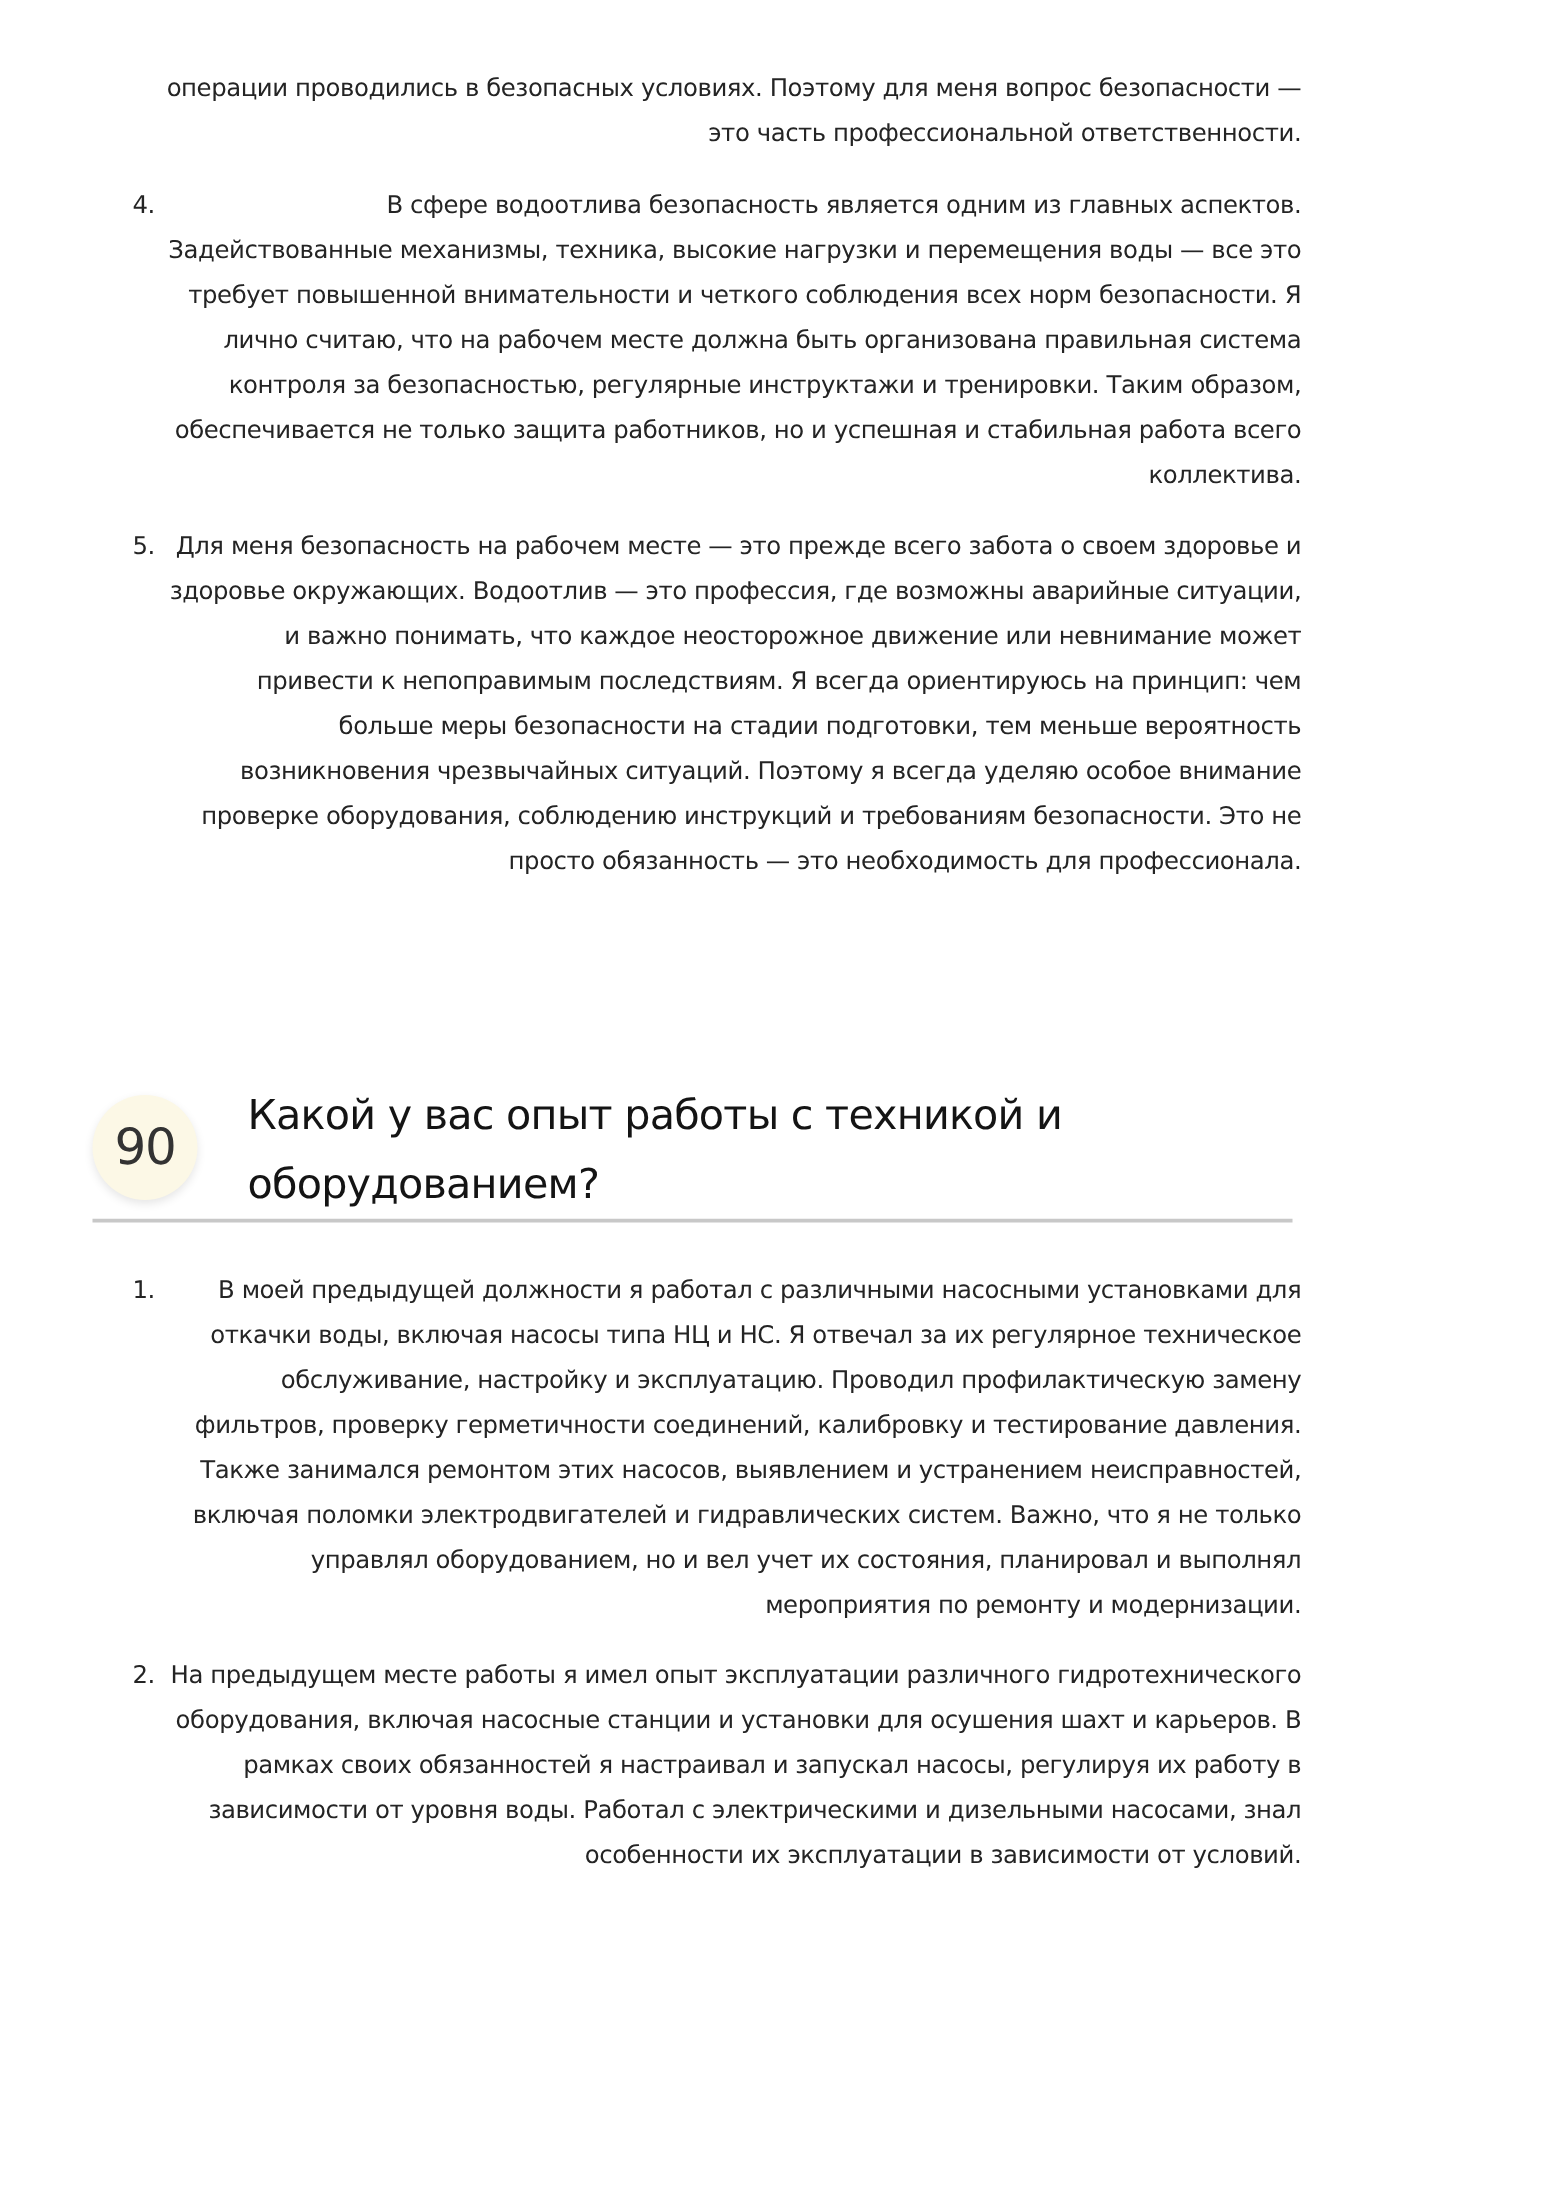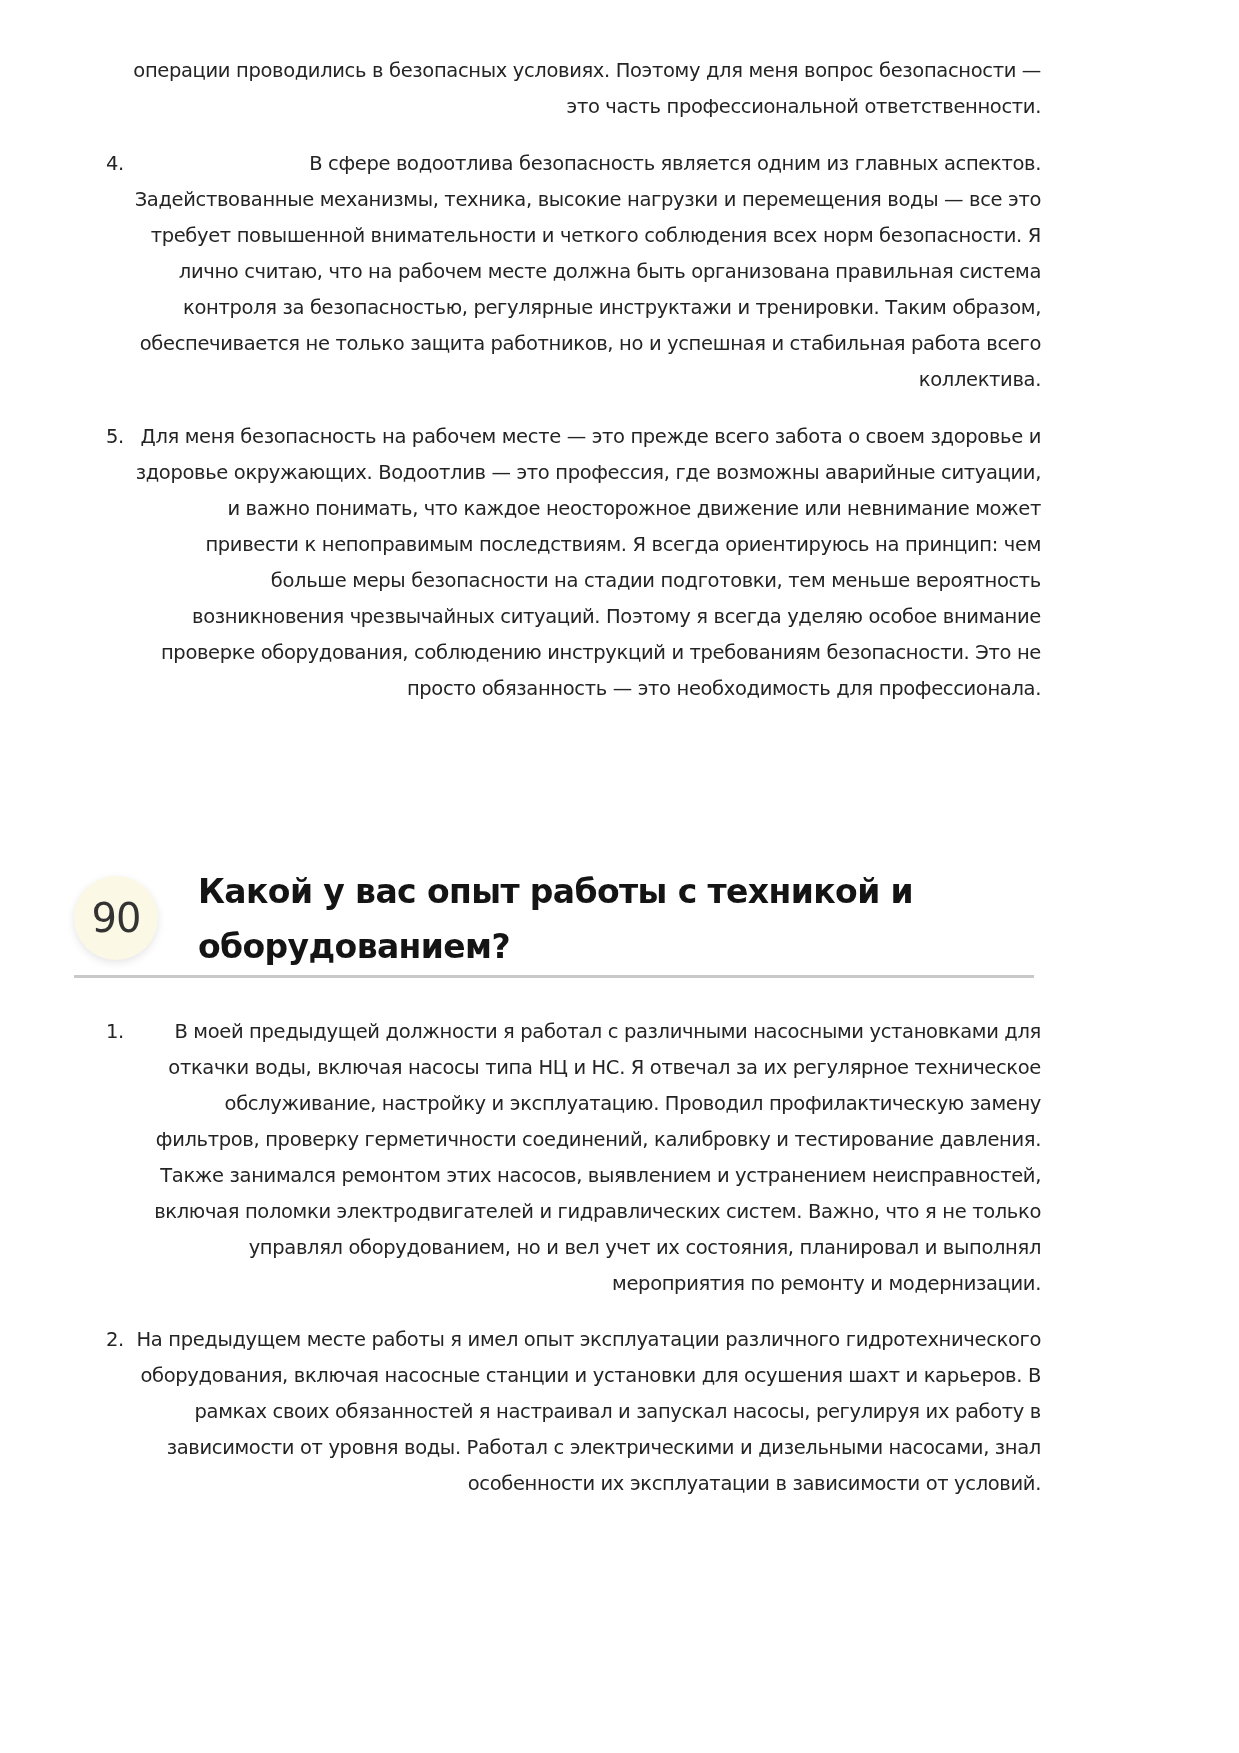--- a/index.html
+++ b/index.html
@@ -19,21 +19,21 @@
   #item-5 { position: absolute; top: 419px; }
   .badge {
     position: absolute; left: 74px; top: 876px; width: 84px; height: 84px;
     border-radius: 50%; background: #fcf8e6;
     box-shadow: 0 3px 8px rgba(0,0,0,0.10);
     display: flex; align-items: center; justify-content: center;
     font-weight: normal; font-size: 40px; color: #333333; letter-spacing: -1px;
   }
   .heading {
     position: absolute; left: 198px; top: 864px; width: 830px; margin: 0;
-    font-weight: bold; font-size: 33px; line-height: 55px; color: #141414;
+    font-weight: normal; font-size: 33px; line-height: 55px; color: #141414;
     letter-spacing: -0.6px;
   }
   .rule {
     position: absolute; left: 74px; top: 975px; width: 960px; height: 3px;
     background: #c8c8c8;
   }
   #item-1 { position: absolute; top: 1014px; }
   #item-2 { position: absolute; top: 1322px; }
   .abs-list { position: absolute; left: 106px; width: 935px; }
 </style>

